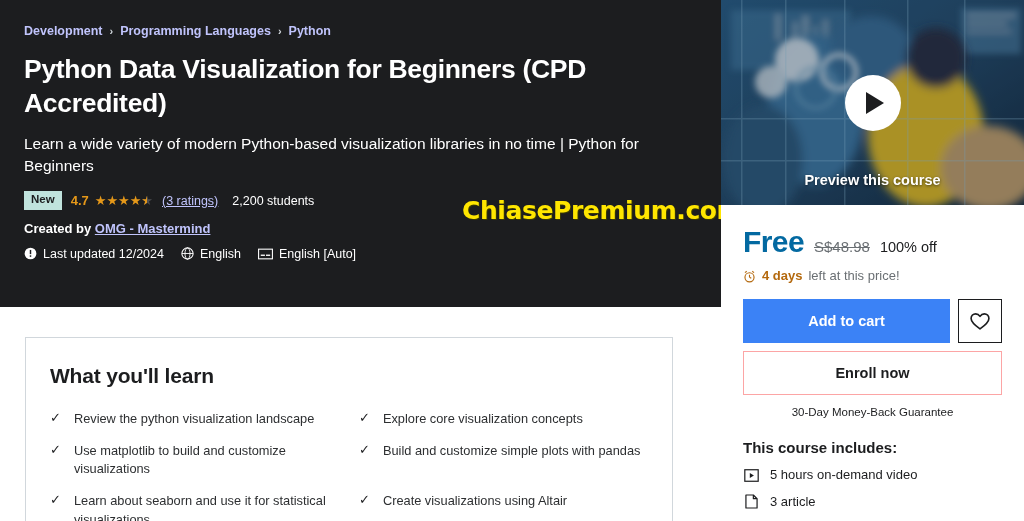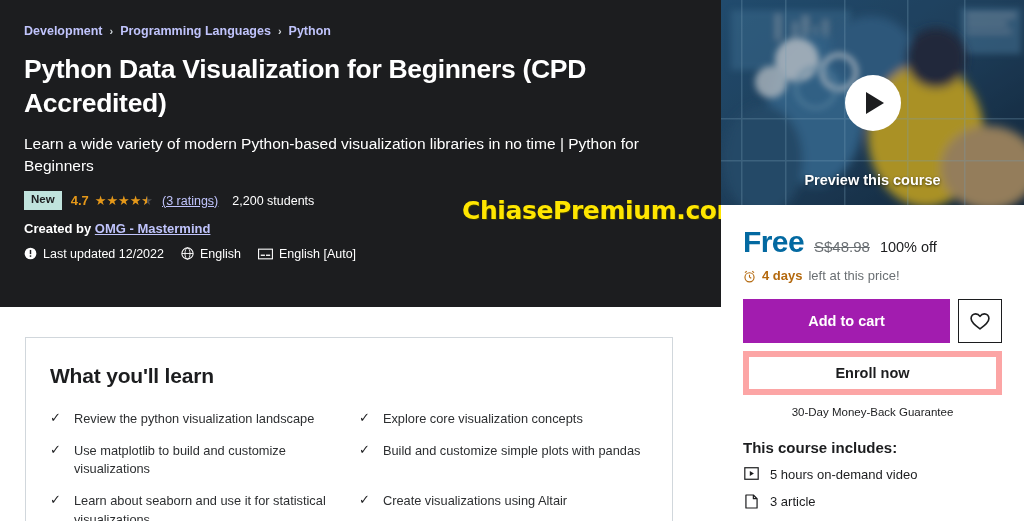--- a/index.html
+++ b/index.html
@@ -110,46 +110,46 @@
   .price-now { font-size: 30px; font-weight: 700; color: #0369a1; letter-spacing: -0.6px; }
   .price-old { font-size: 15px; color: #6a6f73; text-decoration: line-through; }
   .price-off { font-size: 14.5px; color: #1c1d1f; }
   .deadline { margin-top: 9px; display: flex; align-items: flex-end; gap: 6px; font-size: 13px; color: #b4690e; }
   .deadline b { color: #b4690e; font-weight: 700; }
   .deadline .rest { color: #6a6f73; }
 
   .cta-row { margin-top: 16px; display: flex; gap: 8px; }
   .btn-cart {
     flex: 1; height: 44px;
-    background: #a21caf; color: #fff;
+    background: #3b82f6; color: #fff;
     border: none; font-size: 14.5px; font-weight: 700;
     font-family: "Liberation Sans", sans-serif;
     cursor: pointer;
   }
   .btn-wish {
     width: 44px; height: 44px;
     background: #fff; border: 1px solid #1c1d1f;
     display: flex; align-items: center; justify-content: center;
     cursor: pointer;
   }
   .btn-enroll {
     margin-top: 8px; width: 100%; height: 44px;
     background: #fff; color: #1c1d1f;
-    border: 6px solid #fca5a5;
+    border: 1px solid #fca5a5;
     font-size: 14.5px; font-weight: 700;
     font-family: "Liberation Sans", sans-serif;
     cursor: pointer;
   }
   .guarantee {
     margin-top: 11px; text-align: center;
     font-size: 11.5px; color: #1c1d1f;
   }
   .includes-title { margin-top: 21px; font-size: 15px; font-weight: 700; color: #1c1d1f; }
   .includes-list { margin-top: 11px; }
-  .inc-item { display: flex; align-items: flex-start; gap: 11px; margin-bottom: 12px; font-size: 13px; color: #1c1d1f; }
+  .inc-item { display: flex; align-items: flex-end; gap: 11px; margin-bottom: 12px; font-size: 13px; color: #1c1d1f; }
   .inc-icon { width: 16px; display: flex; justify-content: center; }
 
   
   .learn-card {
     position: absolute; left: 25px; top: 337px;
     width: 648px; height: 250px;
     border: 1px solid #d1d7dc;
     background: #fff;
     padding: 26px 30px 0 24px;
   }
@@ -200,21 +200,21 @@
         <a href="#">OMG - Mastermind</a>
       </div>
 
       <div class="meta-row">
         <span class="meta-item">
           <svg width="13" height="13" viewBox="0 0 16 16">
             <circle cx="8" cy="8" r="7.2" fill="#fff"></circle>
             <rect x="7.1" y="3.6" width="1.8" height="5.2" fill="#1c1d1f"></rect>
             <rect x="7.1" y="10.2" width="1.8" height="1.9" fill="#1c1d1f"></rect>
           </svg>
-          <span>Last updated 12/2022</span>
+          <span>Last updated 12/2024</span>
         </span>
         <span class="meta-item">
           <svg width="13" height="13" viewBox="0 0 16 16">
             <circle cx="8" cy="8" r="6.9" fill="none" stroke="#fff" stroke-width="1.3"></circle>
             <ellipse cx="8" cy="8" rx="3.1" ry="6.9" fill="none" stroke="#fff" stroke-width="1.1"></ellipse>
             <line x1="1.2" y1="8" x2="14.8" y2="8" stroke="#fff" stroke-width="1.1"></line>
           </svg>
           <span>English</span>
         </span>
         <span class="meta-item">

